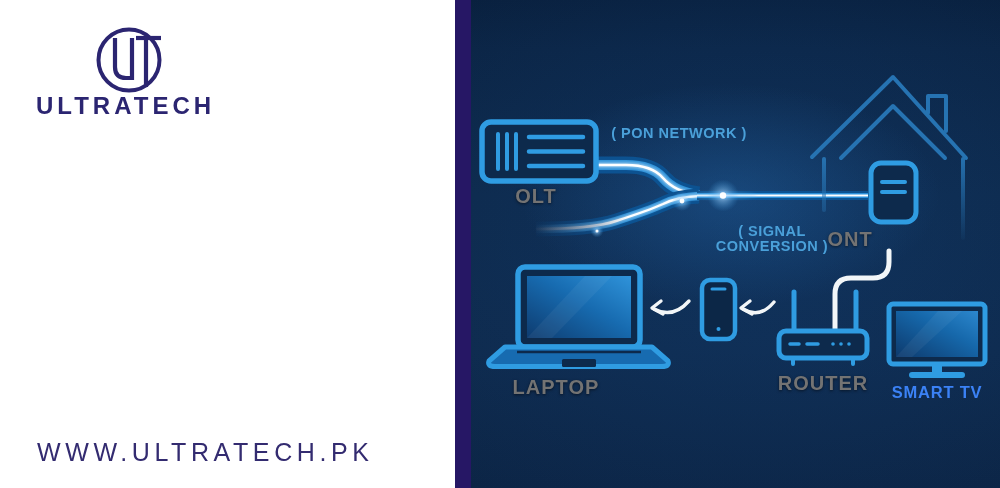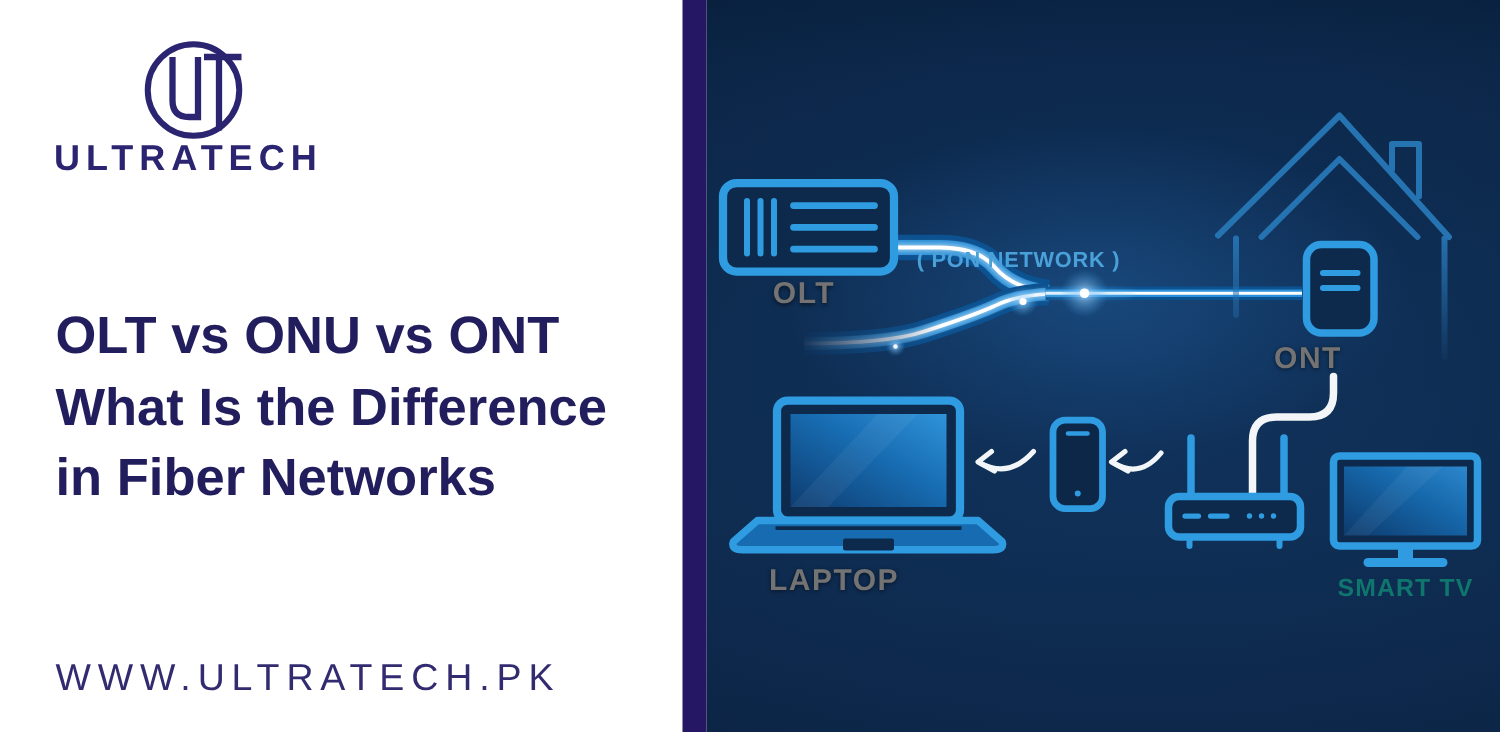--- a/index.html
+++ b/index.html
@@ -35,48 +35,43 @@
   
   .lbl{position:absolute;transform:translateX(-50%);white-space:nowrap;text-align:center;}
   .lbl-white{
     color:#737373;font-weight:bold;font-size:20px;letter-spacing:1px;
     text-shadow:0 1px 3px rgba(0,0,0,0.55);
   }
   .lbl-blue{
     color:#4aa0d9;font-weight:bold;font-size:14.5px;letter-spacing:0.5px;line-height:14.5px;
   }
   .lbl-blue span{display:block;}
-  .lbl-tv{color:#0f766e;font-weight:bold;font-size:16.5px;letter-spacing:0.8px;}
+  .lbl-tv{color:#3b82f6;font-weight:bold;font-size:16.5px;letter-spacing:0.8px;}
   #lbl-olt{left:536px;top:185px;}
-  #lbl-pon{left:679px;top:126px;margin-top:41px;}
+  #lbl-pon{left:679px;top:126px;}
   #lbl-signal{left:772px;top:224px;}
-  #lbl-ont{left:872px;top:228px;}
+  #lbl-ont{left:850px;top:228px;}
   #lbl-ethernet{left:941px;top:260px;}
   #lbl-laptop{left:556px;top:376px;}
   #lbl-router{left:823px;top:372px;}
   #lbl-smarttv{left:937px;top:383px;}
 </style>
 </head>
 <body>
 
 <div class="canvas">
 
   <div class="left-panel">
     <svg class="logo" viewBox="0 0 92 78">
       <circle cx="45" cy="40" r="30.5" fill="none" stroke="#2b2571" stroke-width="4"></circle>
       <path d="M31 18 V47 Q31 58 42 58 H48 V18" fill="none" stroke="#2b2571" stroke-width="4.2"></path>
       <path d="M52 18 H77" fill="none" stroke="#2b2571" stroke-width="4.2"></path>
       <path d="M62 18 V67" fill="none" stroke="#2b2571" stroke-width="4.2"></path>
     </svg>
     <div class="brand-name">ULTRATECH</div>
-    <div class="headline">
-      <div>OLT vs ONU vs ONT</div>
-      <div>What Is the Difference</div>
-      <div>in Fiber Networks</div>
-    </div>
     <div class="website">WWW.ULTRATECH.PK</div>
   </div>
 
   <div class="divider-strip"></div>
 
   <div class="right-panel"></div>
 
   <svg class="diagram-svg" viewBox="0 0 1000 488">
     <defs>
       <linearGradient id="wallFade" x1="0" y1="155" x2="0" y2="245" gradientUnits="userSpaceOnUse">
@@ -197,17 +192,22 @@
       <path d="M661 301 L652 308 L663 314"></path>
     </g>
     <g fill="none" stroke="#f2f6f8" stroke-width="3.4" stroke-linecap="round" stroke-linejoin="round">
       <path d="M774 302 Q760 319 743 309"></path>
       <path d="M750 301 L741 308 L752 314"></path>
     </g>
   </svg>
 
   <div id="lbl-olt" class="lbl lbl-white">OLT</div>
   <div id="lbl-pon" class="lbl lbl-blue">( PON NETWORK )</div>
+  <div id="lbl-signal" class="lbl lbl-blue">
+    <span>( SIGNAL</span>
+    <span>CONVERSION )</span>
+  </div>
   <div id="lbl-ont" class="lbl lbl-white">ONT</div>
   <div id="lbl-laptop" class="lbl lbl-white">LAPTOP</div>
+  <div id="lbl-router" class="lbl lbl-white">ROUTER</div>
   <div id="lbl-smarttv" class="lbl lbl-tv">SMART TV</div>
 
 </div>
 
 </body></html>

